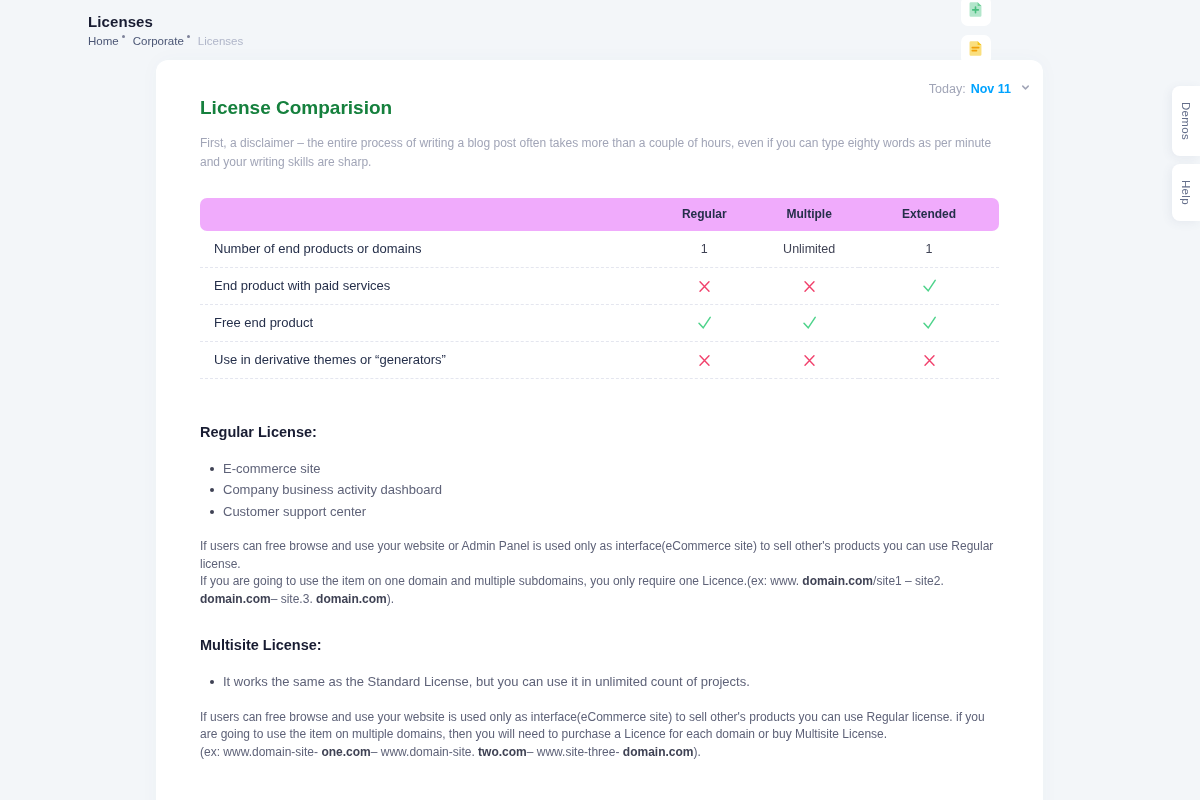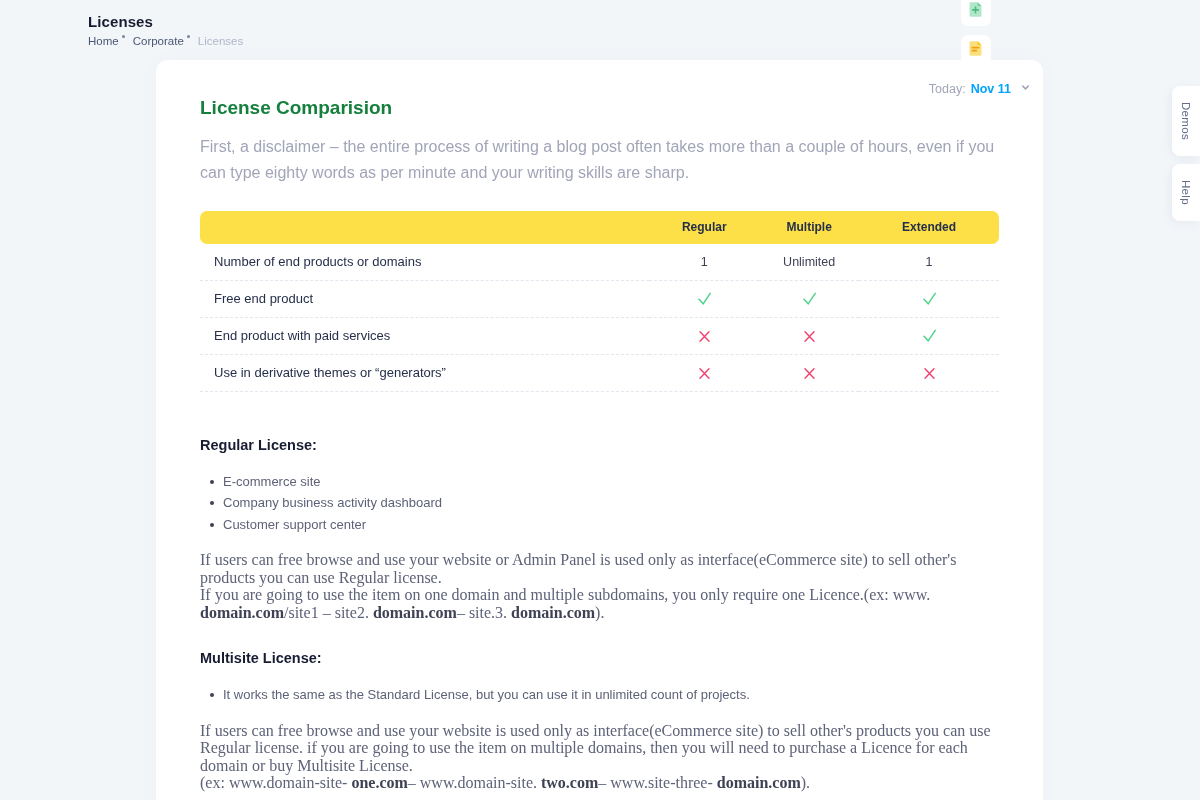--- a/index.html
+++ b/index.html
@@ -69,39 +69,39 @@
     box-shadow: 0 0 20px rgba(76,87,125,.03);
     padding: 37px 44px 40px;
   }
   .content-heading {
     font-size: 19px;
     font-weight: 700;
     color: #15803d;
     margin-bottom: 15px;
   }
   .disclaimer {
-    font-size: 16px;
+    font-size: 12px;
     line-height: 1.62;
     color: #a1a5b7;
     margin-bottom: 25px;
   }
 
   
   .cmp-table {
     width: 100%;
     border-collapse: separate;
     border-spacing: 0;
     margin-bottom: 45px;
   }
   .cmp-table col.c-label { width: 450px; }
   .cmp-table col.c-regular { width: 110px; }
   .cmp-table col.c-multiple { width: 100px; }
   .cmp-table col.c-extended { width: 140px; }
   .cmp-table thead th {
-    background: #fde047;
+    background: #f0abfc;
     height: 33px;
     font-size: 12px;
     font-weight: 700;
     color: #252f4a;
     text-align: center;
   }
   .cmp-table thead th.h-label { border-radius: 7px 0 0 7px; }
   .cmp-table thead th.h-last { border-radius: 0 7px 7px 0; }
   .cmp-table tbody td {
     height: 37px;
@@ -141,25 +141,24 @@
   }
   .bullet-list li::before {
     content: "";
     position: absolute;
     left: 0; top: 9px;
     width: 4px; height: 4px;
     border-radius: 50%;
     background: #3f4254;
   }
   .section-para {
-    font-size: 16px;
+    font-size: 12px;
     line-height: 17.5px;
     color: #5e6278;
     margin-bottom: 29px;
-    font-family: Liberation Serif, serif;
   }
   .section-para .b { font-weight: 700; color: #3f4254; }
 
   
   .side-tabs {
     position: fixed;
     top: 86px; right: 0;
     display: flex;
     flex-direction: column;
     gap: 8px;
@@ -253,38 +252,38 @@
         </tr>
     </thead>
     <tbody>
         <tr>
           <td class="row-label">Number of end products or domains</td>
           <td class="cell-value">1</td>
           <td class="cell-value">Unlimited</td>
           <td class="cell-value">1</td>
         </tr>
         <tr>
+          <td class="row-label">End product with paid services</td>
+          <td class="cell-value"><span><svg width="13" height="13" viewBox="0 0 13 13">
+                <path d="M2 1.8l9 9.4M11 1.8l-9 9.4" stroke="#f1416c" stroke-width="1.4" stroke-linecap="round"></path>
+              </svg></span></td>
+          <td class="cell-value"><span><svg width="13" height="13" viewBox="0 0 13 13">
+                <path d="M2 1.8l9 9.4M11 1.8l-9 9.4" stroke="#f1416c" stroke-width="1.4" stroke-linecap="round"></path>
+              </svg></span></td>
+          <td class="cell-value"><span><svg width="19" height="16" viewBox="0 0 19 16">
+                <path d="M4 8.2l4.2 4.6 7-10.4" stroke="#4fd38b" stroke-width="1.5" fill="none" stroke-linecap="round"></path>
+              </svg></span></td>
+        </tr>
+        <tr>
           <td class="row-label">Free end product</td>
           <td class="cell-value"><span><svg width="19" height="16" viewBox="0 0 19 16">
                 <path d="M4 8.2l4.2 4.6 7-10.4" stroke="#4fd38b" stroke-width="1.5" fill="none" stroke-linecap="round"></path>
               </svg></span></td>
           <td class="cell-value"><span><svg width="19" height="16" viewBox="0 0 19 16">
                 <path d="M4 8.2l4.2 4.6 7-10.4" stroke="#4fd38b" stroke-width="1.5" fill="none" stroke-linecap="round"></path>
-              </svg></span></td>
-          <td class="cell-value"><span><svg width="19" height="16" viewBox="0 0 19 16">
-                <path d="M4 8.2l4.2 4.6 7-10.4" stroke="#4fd38b" stroke-width="1.5" fill="none" stroke-linecap="round"></path>
-              </svg></span></td>
-        </tr>
-        <tr>
-          <td class="row-label">End product with paid services</td>
-          <td class="cell-value"><span><svg width="13" height="13" viewBox="0 0 13 13">
-                <path d="M2 1.8l9 9.4M11 1.8l-9 9.4" stroke="#f1416c" stroke-width="1.4" stroke-linecap="round"></path>
-              </svg></span></td>
-          <td class="cell-value"><span><svg width="13" height="13" viewBox="0 0 13 13">
-                <path d="M2 1.8l9 9.4M11 1.8l-9 9.4" stroke="#f1416c" stroke-width="1.4" stroke-linecap="round"></path>
               </svg></span></td>
           <td class="cell-value"><span><svg width="19" height="16" viewBox="0 0 19 16">
                 <path d="M4 8.2l4.2 4.6 7-10.4" stroke="#4fd38b" stroke-width="1.5" fill="none" stroke-linecap="round"></path>
               </svg></span></td>
         </tr>
         <tr>
           <td class="row-label">Use in derivative themes or “generators”</td>
           <td class="cell-value"><span><svg width="13" height="13" viewBox="0 0 13 13">
                 <path d="M2 1.8l9 9.4M11 1.8l-9 9.4" stroke="#f1416c" stroke-width="1.4" stroke-linecap="round"></path>
               </svg></span></td>

